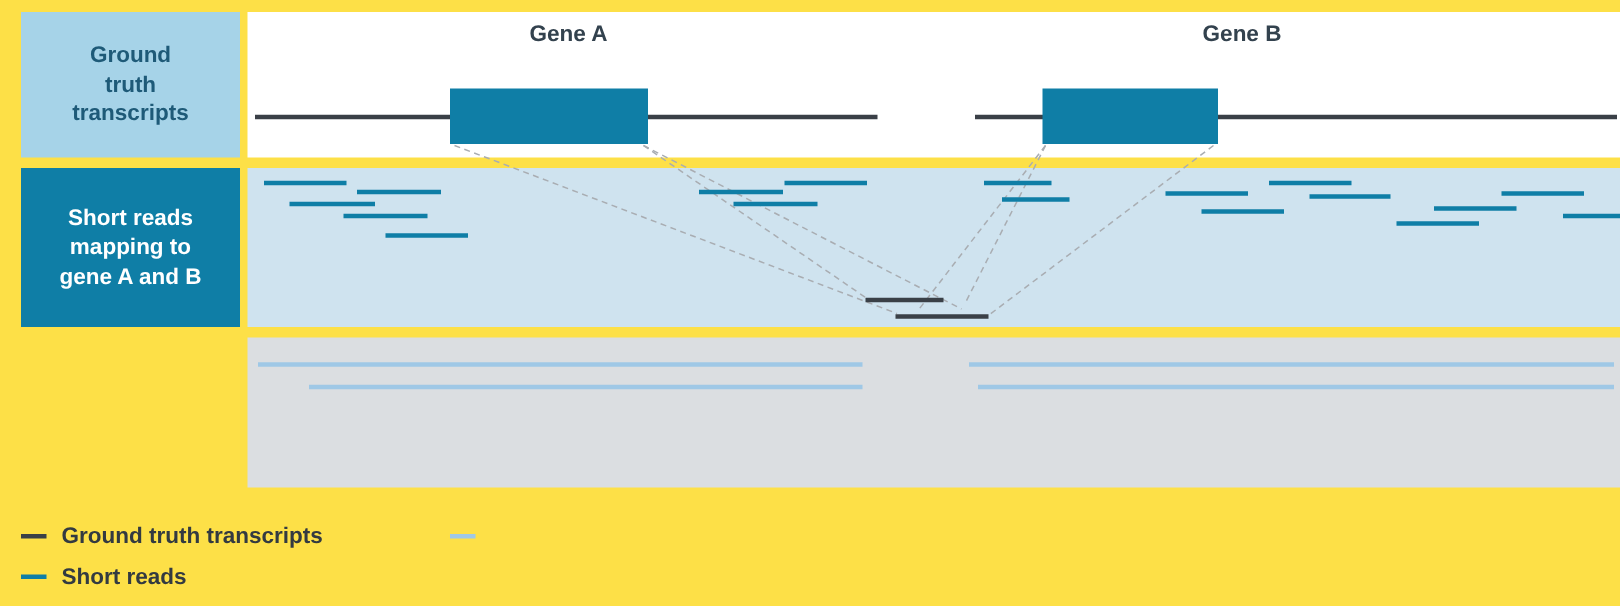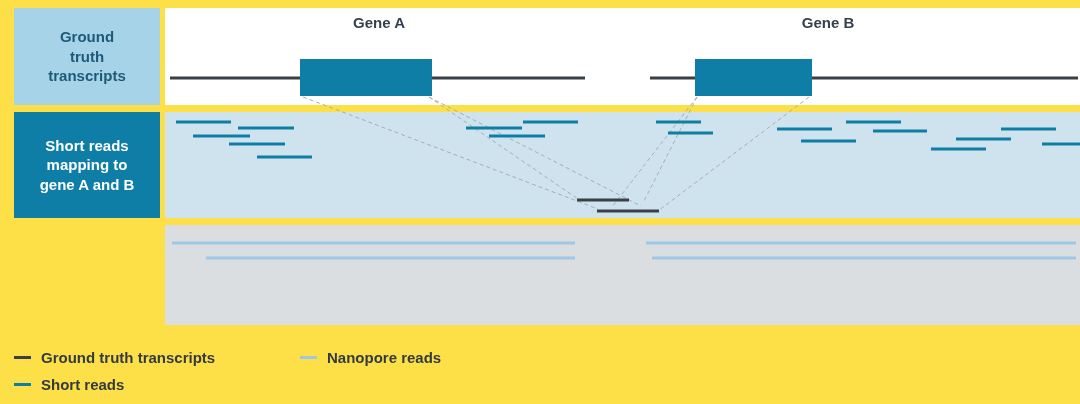--- a/index.html
+++ b/index.html
@@ -144,17 +144,16 @@
     <div class="legend-item">
       <span class="swatch dash dash-dark"></span>
       <span>Ground truth transcripts</span>
     </div>
     <div class="legend-item">
       <span class="swatch dash dash-teal"></span>
       <span>Short reads</span>
     </div>
     <div class="legend-item">
       <span class="swatch dash dash-light"></span>
-      <span>Nanopore reads</span>
     </div>
   </div>
 
 </div>
 
 </body></html>

